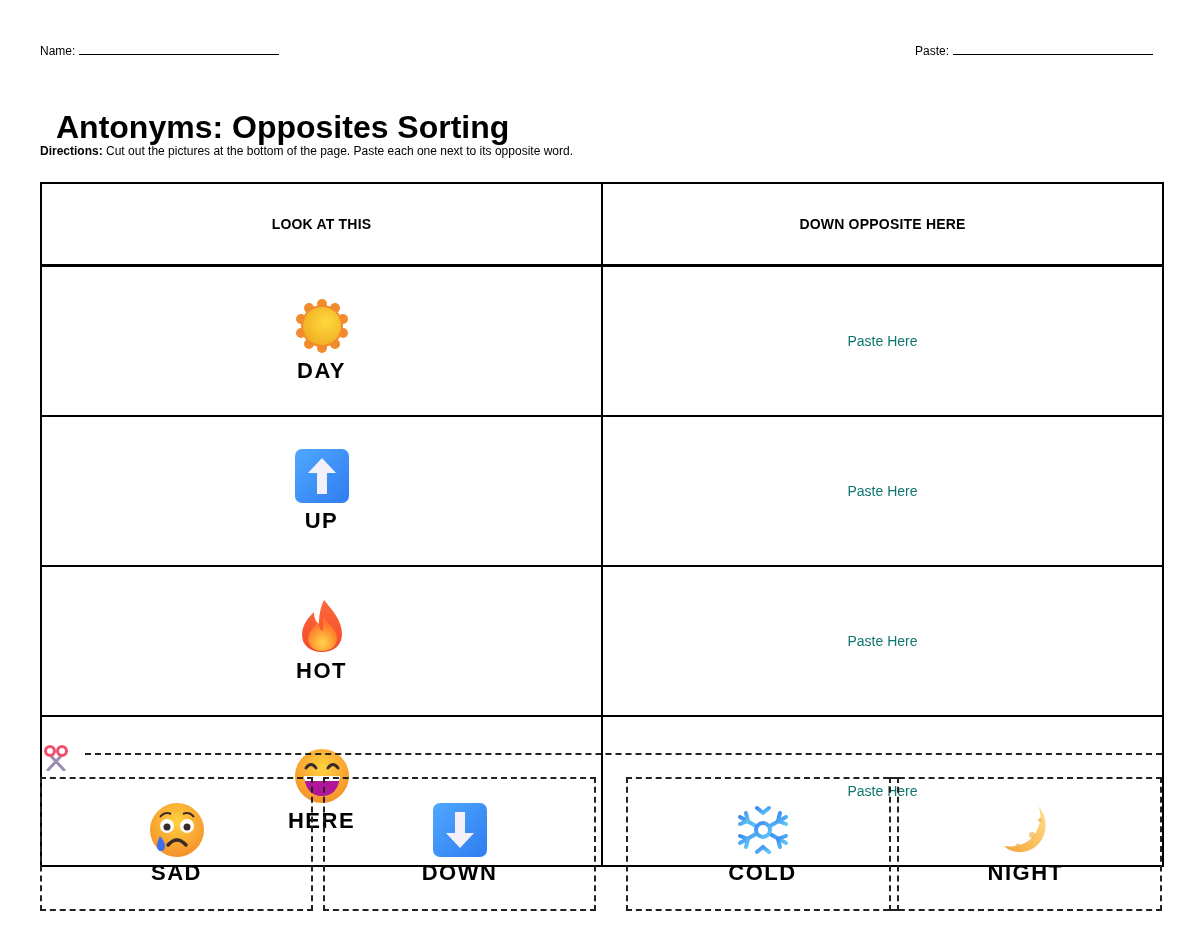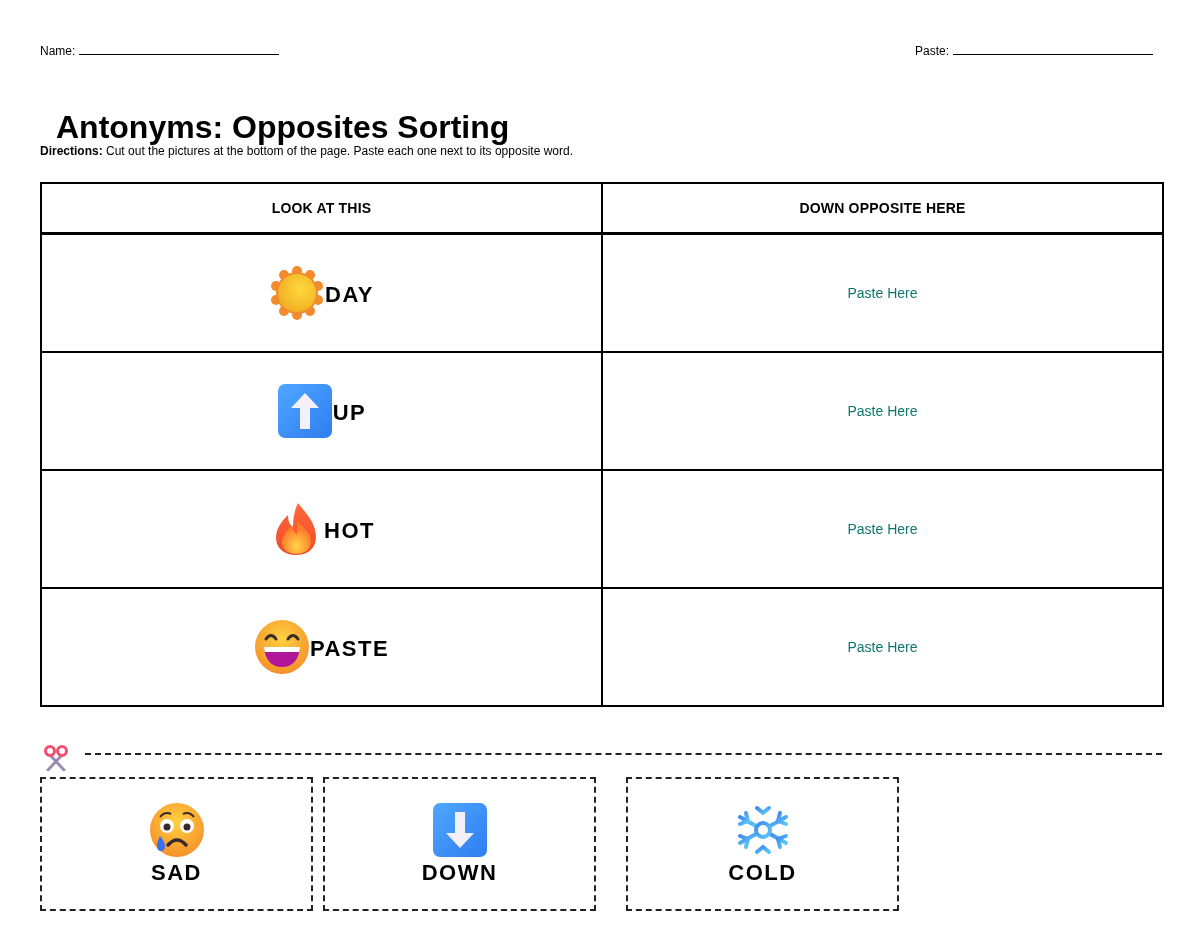--- a/index.html
+++ b/index.html
@@ -21,28 +21,28 @@
   .directions {
     position: absolute; left: 40px; top: 141px; font-size: 12px; line-height: 20px;
   }
   .directions b { font-weight: bold; }
 
   table.main {
     position: absolute; left: 40px; top: 182px; width: 1124px;
     border-collapse: collapse; table-layout: fixed;
   }
   table.main th, table.main td {
-    border: 2px solid #000; text-align: center; padding: 0;
+    border: 2px solid #000; text-align: center; padding: 16px;
   }
   table.main th {
     height: 48px; font-size: 14px; font-weight: bold; letter-spacing: 0.2px;
     border-bottom: 3px solid #000;
   }
   table.main td { height: 116px; vertical-align: middle; }
-  .cell-inner { display: flex; align-items: center; justify-content: center; }
+  .cell-inner { display: flex; flex-direction: column; align-items: center; justify-content: center; }
   .emoji { width: 56px; height: 56px; display: block; }
   .word { font-size: 22px; font-weight: bold; letter-spacing: 1.5px; margin-top: 4px; line-height: 26px; }
   .paste-here { color: #0f766e; font-size: 14px; }
 
   .cut-line {
     position: absolute; left: 85px; top: 753px; width: 1077px; height: 0;
     border-top: 2.5px dashed #222;
   }
   .scissors { position: absolute; left: 42px; top: 745px; width: 28px; height: 26px; }
 
@@ -157,21 +157,21 @@
                   <stop offset="0" stop-color="#ffd23f"></stop>
                   <stop offset="1" stop-color="#f5902a"></stop>
                 </radialGradient>
               </defs>
             <circle cx="28" cy="28" r="27" fill="url(#faceGrad)"></circle>
             <path d="M12 20 Q17 13 22 20" stroke="#3a2a2a" stroke-width="3" fill="none" stroke-linecap="round"></path>
             <path d="M34 20 Q39 13 44 20" stroke="#3a2a2a" stroke-width="3" fill="none" stroke-linecap="round"></path>
             <path d="M10 28 H46 Q44 48 28 48 Q12 48 10 28 Z" fill="#b0159a"></path>
             <path d="M10 28 H46 Q46 32 45 33 H11 Q10 32 10 28 Z" fill="#ffffff"></path>
           </svg>
-          <div class="word">PASTE</div>
+          <div class="word">HERE</div>
         </div>
       </td>
       <td><span class="paste-here">Paste Here</span></td>
     </tr>
   </tbody>
 </table>
 
 <svg class="scissors" viewBox="0 0 28 26">
   <path d="M9 11 L22 25 M19 11 L6 25" stroke="#9b8cb0" stroke-width="3" stroke-linecap="round"></path>
   <circle cx="8" cy="6" r="4.5" fill="none" stroke="#f0506e" stroke-width="3"></circle>
@@ -232,13 +232,28 @@
           <path d="M22 50 L28 45 L34 50"></path>
         <path d="M5 22 L13 19 L11 11"></path>
           <path d="M51 34 L43 37 L45 45"></path>
         <path d="M11 45 L13 37 L5 34"></path>
           <path d="M45 11 L43 19 L51 22"></path>
         <circle cx="28" cy="28" r="7"></circle>
       </g>
     </svg>
     <div class="word">COLD</div>
   </div>
+  <div class="cutout" style="left:849px;">
+    <svg class="emoji" viewBox="0 0 56 56">
+      <defs>
+          <linearGradient id="moonGrad" x1="1" y1="0" x2="0" y2="1">
+            <stop offset="0" stop-color="#ffe08a"></stop>
+            <stop offset="1" stop-color="#f3a43a"></stop>
+          </linearGradient>
+        </defs>
+      <path d="M40 4 C52 16 50 40 32 48 C22 52 12 50 6 44 C18 46 32 42 38 30 C43 21 44 12 40 4 Z" fill="url(#moonGrad)"></path>
+      <circle cx="34" cy="33" r="3" fill="#f0b050" opacity="0.7"></circle>
+      <circle cx="42" cy="18" r="2" fill="#f0b050" opacity="0.7"></circle>
+      <circle cx="20" cy="44" r="2.5" fill="#f0b050" opacity="0.7"></circle>
+    </svg>
+    <div class="word">NIGHT</div>
+  </div>
 </div>
 
 </body></html>

